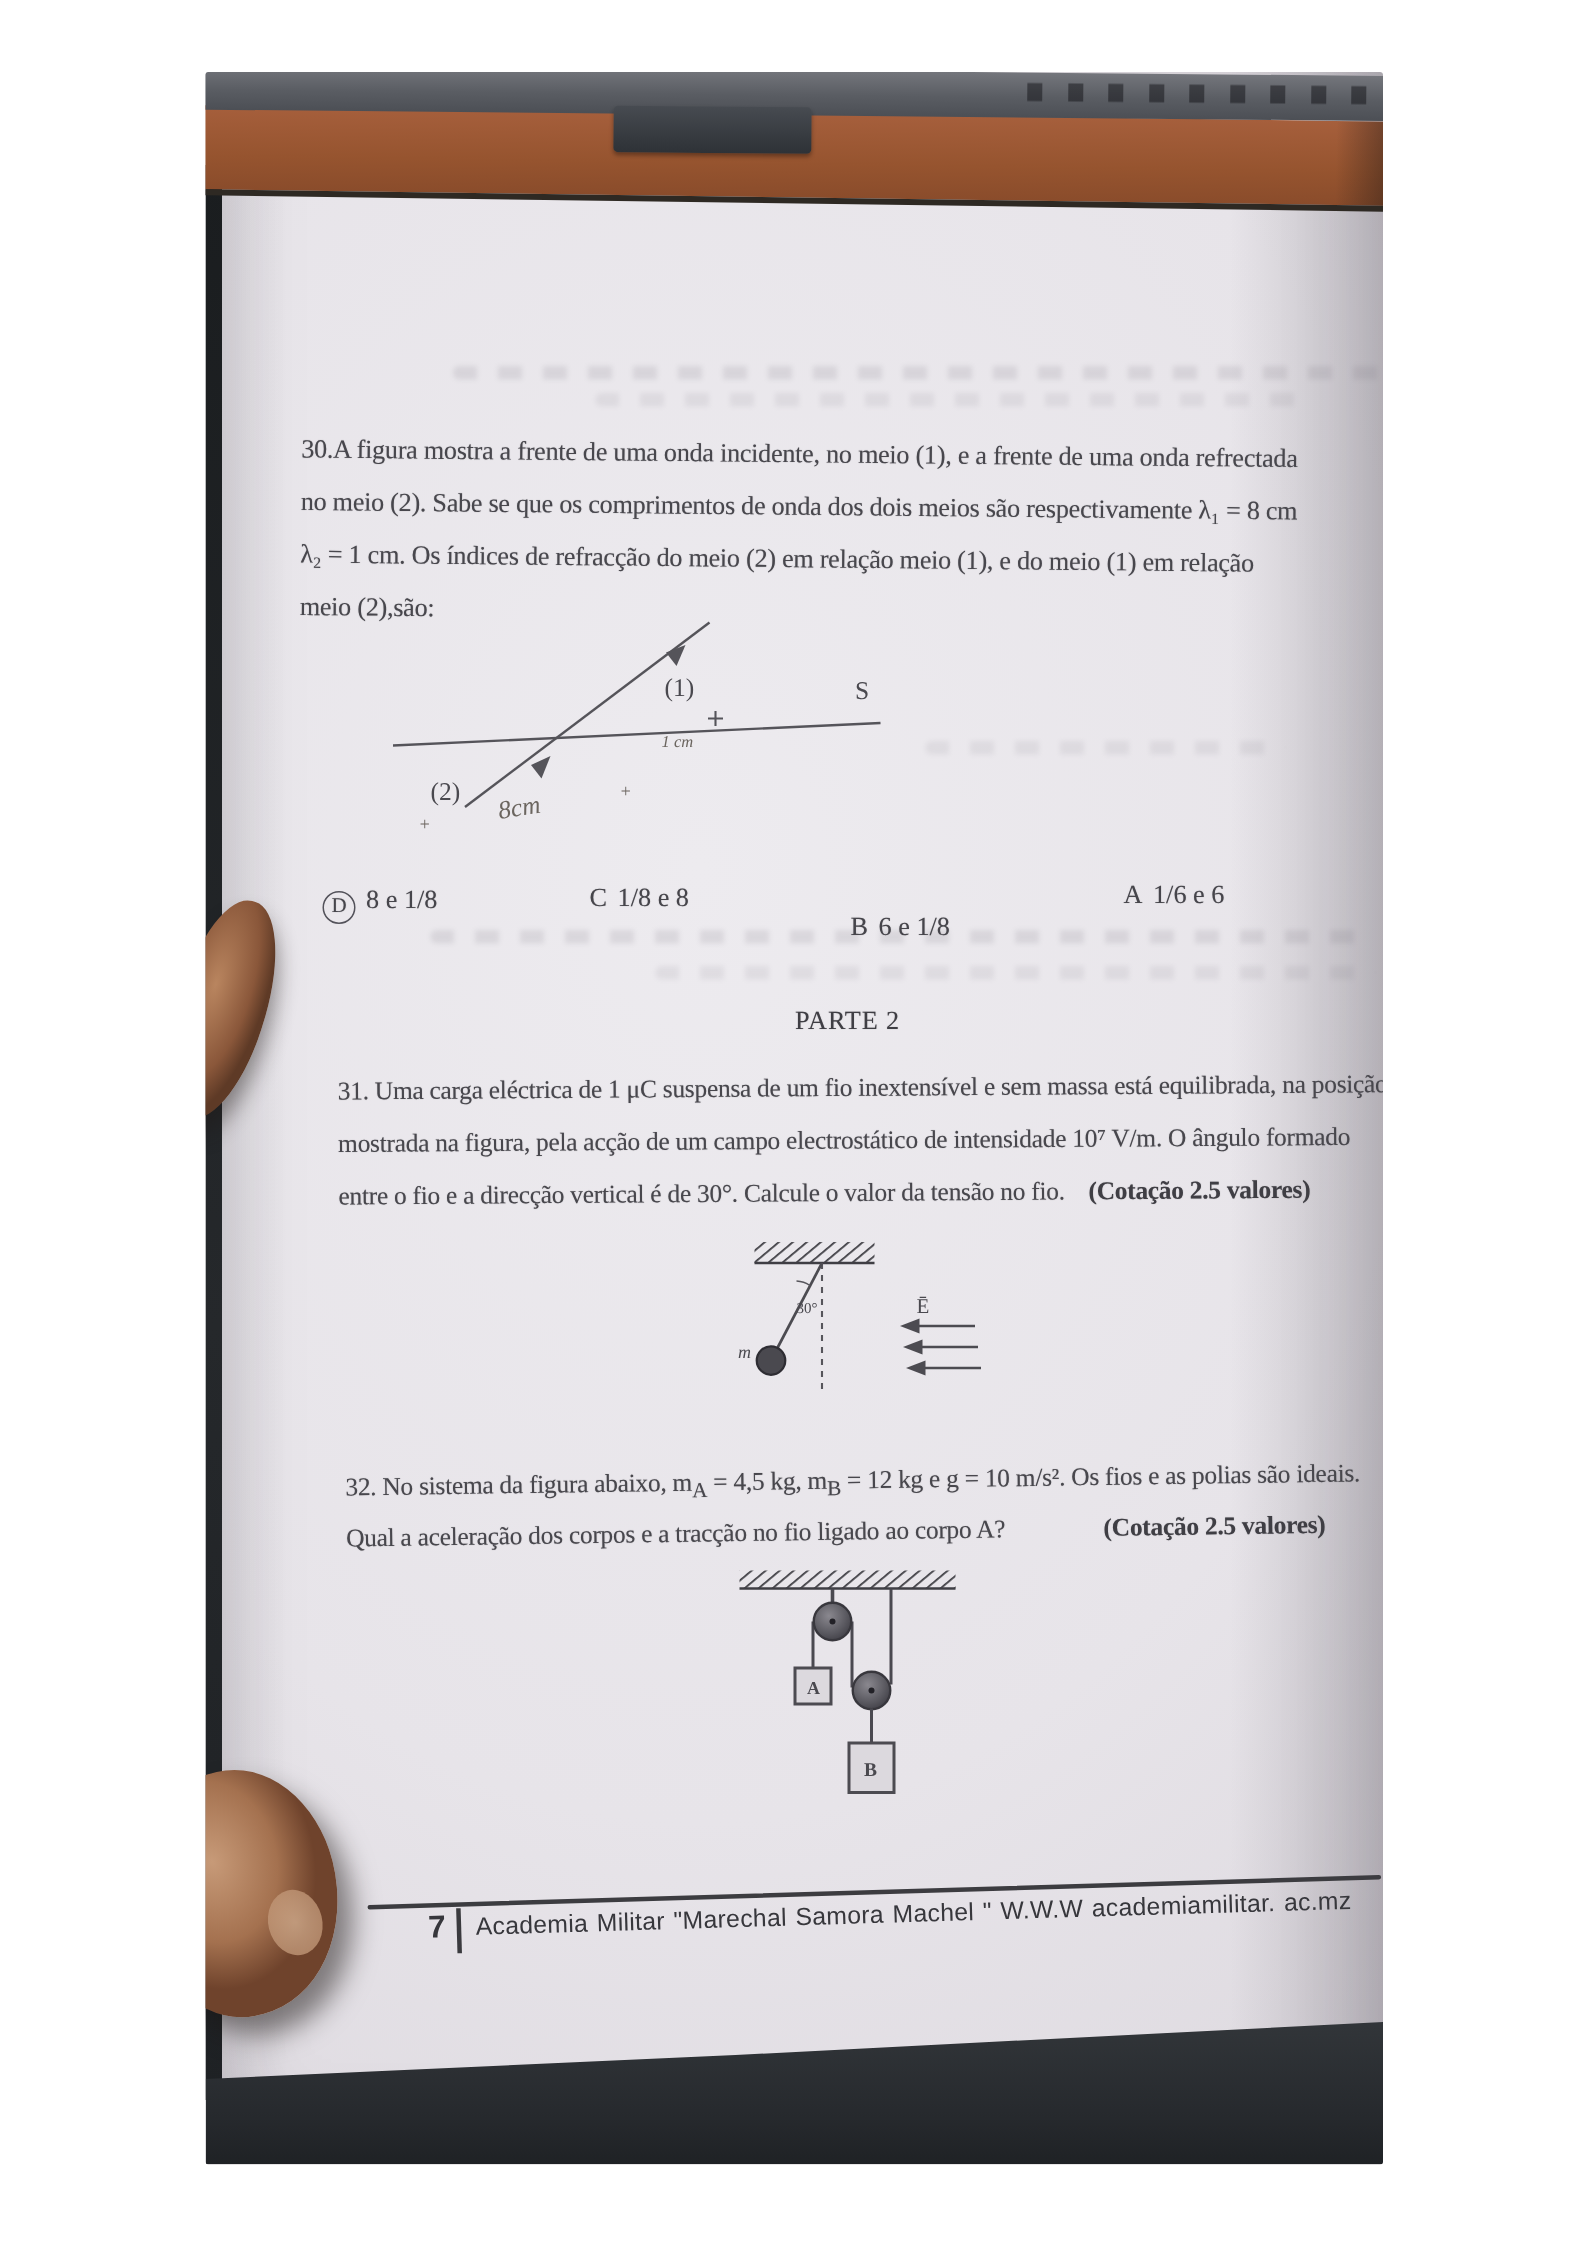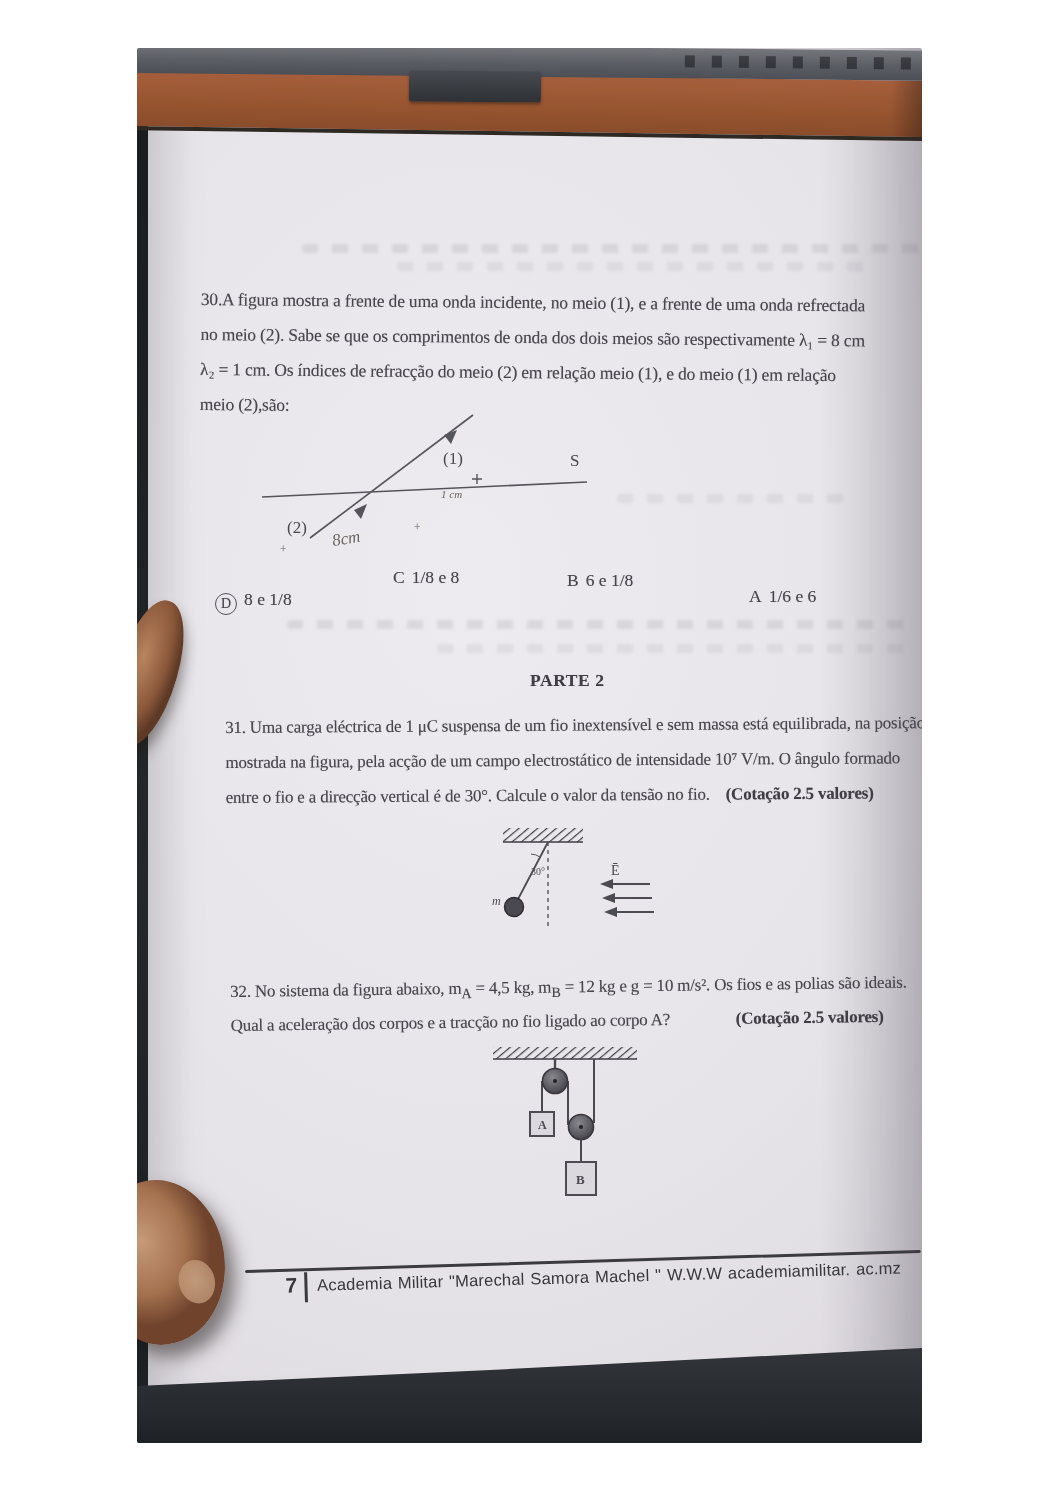--- a/index.html
+++ b/index.html
@@ -35,21 +35,21 @@
   .finger-bottom::after{content:"";position:absolute;right:16px;bottom:32px;width:36px;height:44px;border-radius:50%;
     background:radial-gradient(#d0ab8c,#b98d6d);opacity:.8;}
   
   .smudge{position:absolute;height:9px;filter:blur(1.6px);opacity:.42;border-radius:4px;z-index:1;
     background:repeating-linear-gradient(90deg, rgba(122,117,128,.38) 0 16px, rgba(122,117,128,0) 16px 30px);}
   
   .qblock{position:absolute;color:#48474d;font-size:17.5px;letter-spacing:-.2px;z-index:3;
     text-shadow:0 0 .7px rgba(70,70,76,.45);}
   .qline{white-space:nowrap;height:35px;line-height:35px;position:relative;}
   .cot{position:absolute;font-weight:bold;white-space:nowrap;color:#3f3e44;}
-  .parte{position:absolute;font-weight:bold;font-size:17.5px;letter-spacing:.6px;color:#3f3e44;z-index:3;
+  .parte{position:absolute;font-weight:normal;font-size:17.5px;letter-spacing:.6px;color:#3f3e44;z-index:3;
     text-shadow:0 0 .7px rgba(70,70,76,.45);}
   
   .opt{position:absolute;font-size:17.5px;color:#46454b;white-space:nowrap;z-index:3;text-shadow:0 0 .7px rgba(70,70,76,.4);margin-top:44px;}
   .opt .letter{display:inline-block;margin-right:7px;}
   .circled{width:20px;height:20px;border:1.7px solid #53525a;border-radius:50%;text-align:center;line-height:20px;
     font-size:14px;vertical-align:-3px;}
   
   .fig{position:absolute;z-index:3;}
   svg text{fill:#4a494f;font-family:"Liberation Serif","DejaVu Serif",serif;}
   .hand{fill:#6b655f;font-style:italic;}
@@ -106,24 +106,24 @@
       <text x="50" y="133" font-size="17">(2)</text>
       <text x="204" y="98" font-size="11" class="hand">1 cm</text>
       <text x="96" y="146" font-size="17" class="hand" transform="rotate(-9 96 146)">8cm</text>
       <text x="42" y="153" font-size="12" class="hand">+</text>
       <text x="176" y="131" font-size="12" class="hand">+</text>
     </svg>
 
     <div class="opt" style="left:78px;top:497px">
       <span class="letter circled">D</span><span>8 e 1/8</span>
     </div>
-    <div class="opt" style="left:256px;top:475px">
+    <div class="opt" style="left:256px;top:496px">
       <span class="letter">C</span><span>1/8 e 8</span>
     </div>
-    <div class="opt" style="left:430px;top:478px">
+    <div class="opt" style="left:430px;top:515px">
       <span class="letter">B</span><span>6 e 1/8</span>
     </div>
     <div class="opt" style="left:612px;top:494px">
       <span class="letter">A</span><span>1/6 e 6</span>
     </div>
 
     <div class="parte" style="left:393px;top:622px">PARTE 2</div>
 
     <div class="qblock" style="left:88px;top:662px;width:690px;font-size:17px;transform:rotate(-.4deg);transform-origin:left top">
       <div class="qline">31. Uma carga eléctrica de 1 μC suspensa de um fio inextensível e sem massa está equilibrada, na posição</div>

